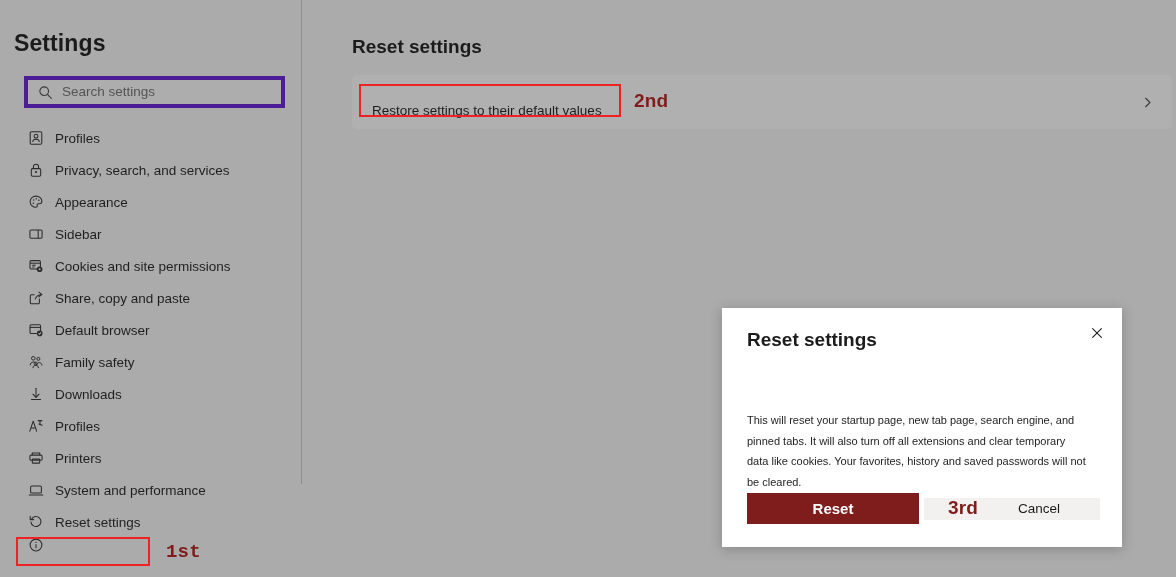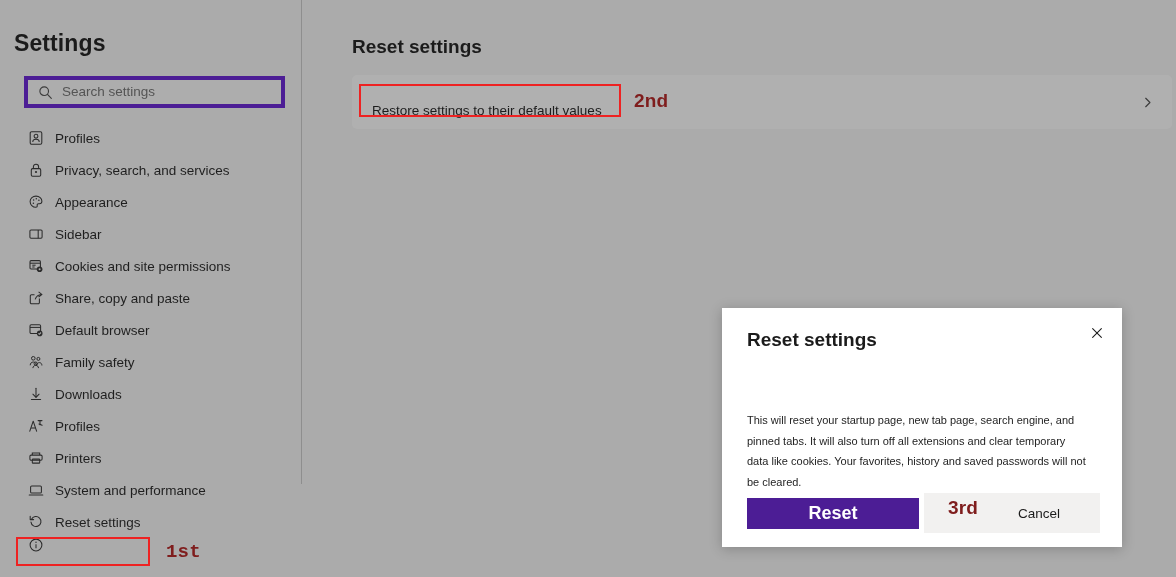--- a/index.html
+++ b/index.html
@@ -210,31 +210,31 @@
   }
   #dialog-actions {
     position: absolute;
     left: 25px; top: 185px;
     display: flex;
     align-items: center;
   }
   #btn-reset {
     width: 172px;
     height: 31px;
-    background: #4c1d95;
+    background: #7f1d1d;
     color: #ffffff;
     border: none;
     font-family: "Liberation Sans", sans-serif;
-    font-size: 18px;
+    font-size: 15px;
     font-weight: 600;
     cursor: pointer;
   }
   #btn-cancel {
     width: 176px;
-    height: 40px;
+    height: 22px;
     margin-left: 5px;
     background: #f2f1f0;
     color: #1b1b1b;
     border: none;
     font-family: "Liberation Sans", sans-serif;
     font-size: 13.5px;
     cursor: pointer;
     text-align: center;
     padding-left: 60px;
     box-sizing: border-box;

